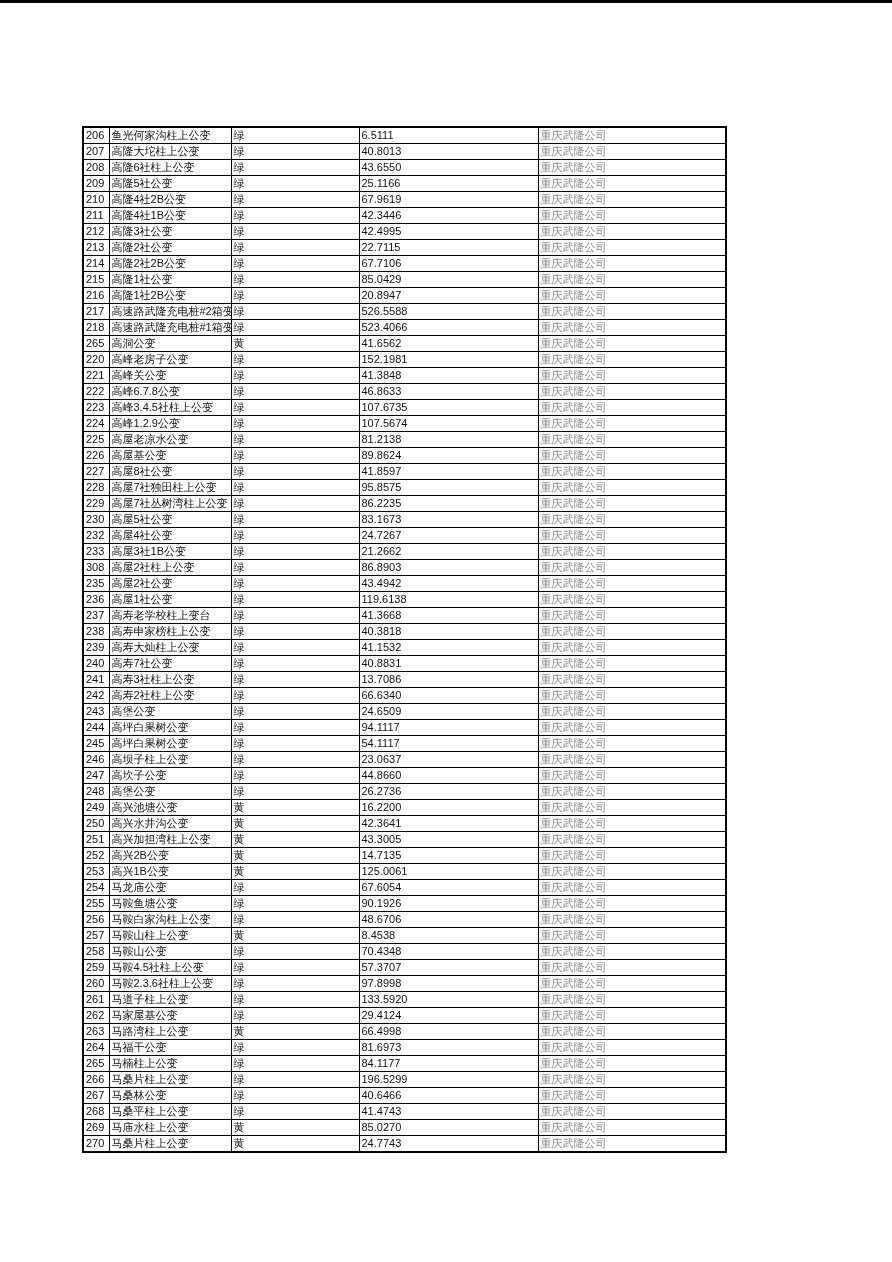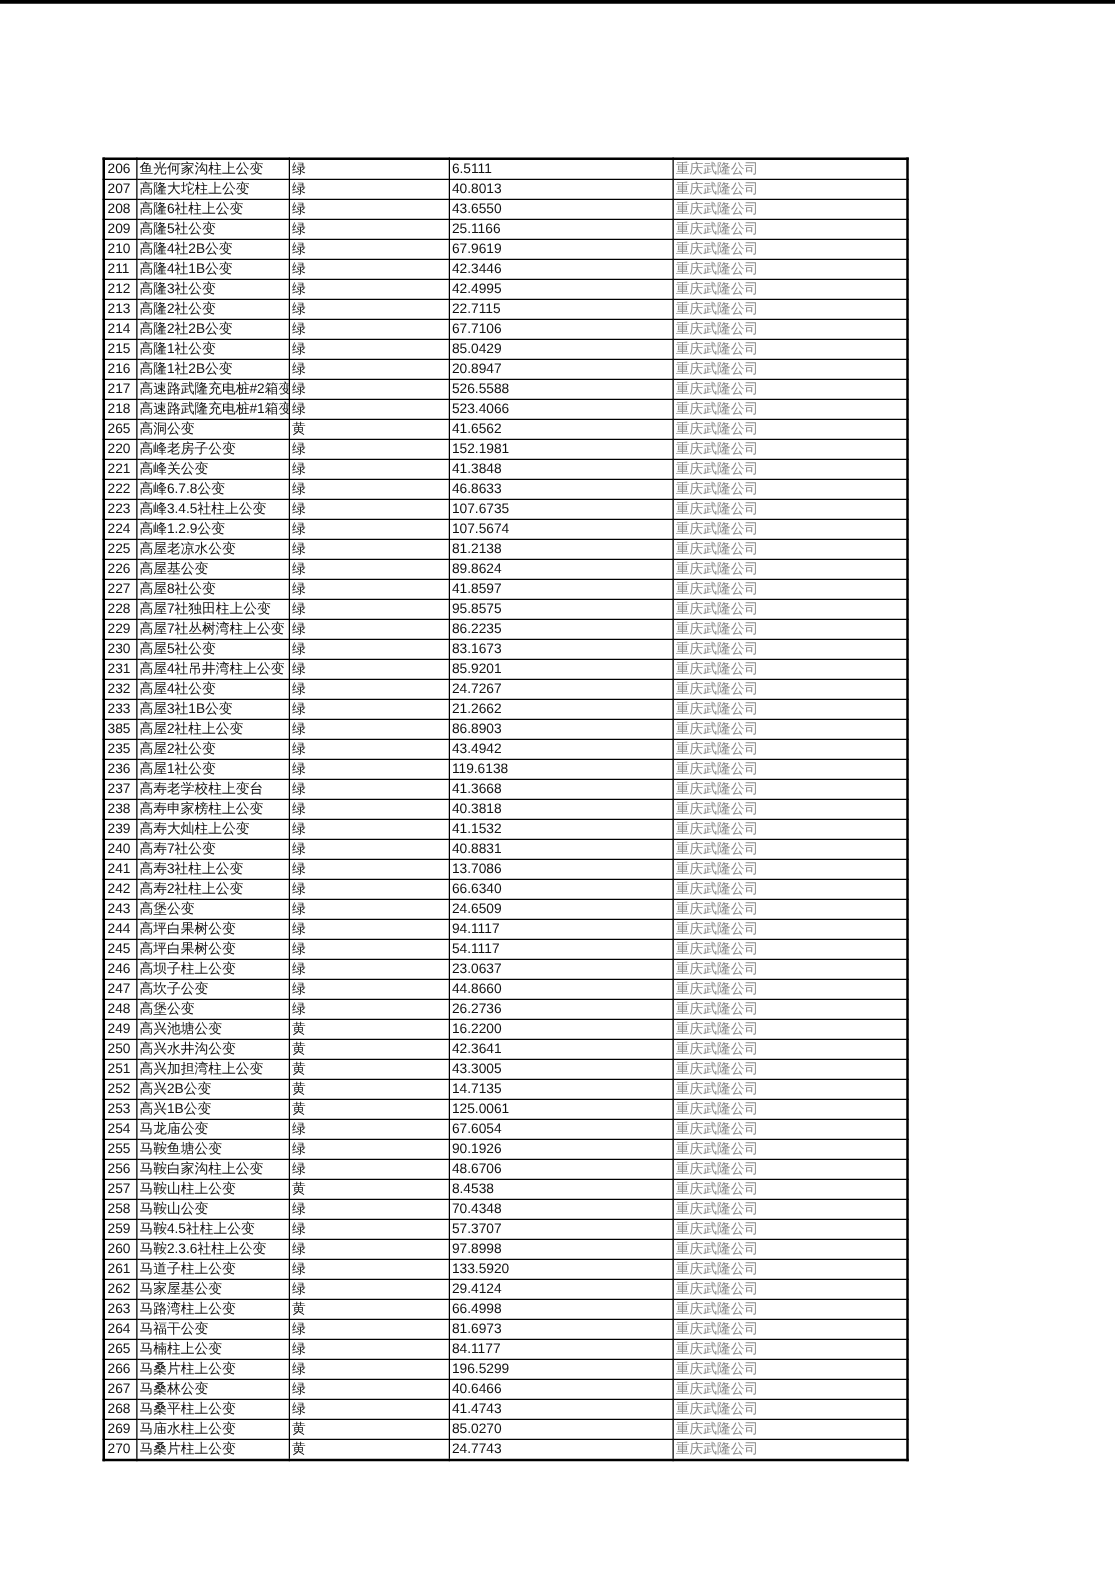--- a/index.html
+++ b/index.html
@@ -231,42 +231,35 @@
         <td class="col-company">重庆武隆公司</td>
       </tr>
       <tr>
         <td class="col-index">230</td>
         <td class="col-name">高屋5社公变</td>
         <td class="col-status">绿</td>
         <td class="col-value">83.1673</td>
         <td class="col-company">重庆武隆公司</td>
       </tr>
       <tr>
-        <td class="col-index">231</td>
-        <td class="col-name">高屋4社吊井湾柱上公变</td>
-        <td class="col-status">绿</td>
-        <td class="col-value">85.9201</td>
-        <td class="col-company">重庆武隆公司</td>
-      </tr>
-      <tr>
         <td class="col-index">232</td>
         <td class="col-name">高屋4社公变</td>
         <td class="col-status">绿</td>
         <td class="col-value">24.7267</td>
         <td class="col-company">重庆武隆公司</td>
       </tr>
       <tr>
         <td class="col-index">233</td>
         <td class="col-name">高屋3社1B公变</td>
         <td class="col-status">绿</td>
         <td class="col-value">21.2662</td>
         <td class="col-company">重庆武隆公司</td>
       </tr>
       <tr>
-        <td class="col-index">385</td>
+        <td class="col-index">308</td>
         <td class="col-name">高屋2社柱上公变</td>
         <td class="col-status">绿</td>
         <td class="col-value">86.8903</td>
         <td class="col-company">重庆武隆公司</td>
       </tr>
       <tr>
         <td class="col-index">235</td>
         <td class="col-name">高屋2社公变</td>
         <td class="col-status">绿</td>
         <td class="col-value">43.4942</td>

